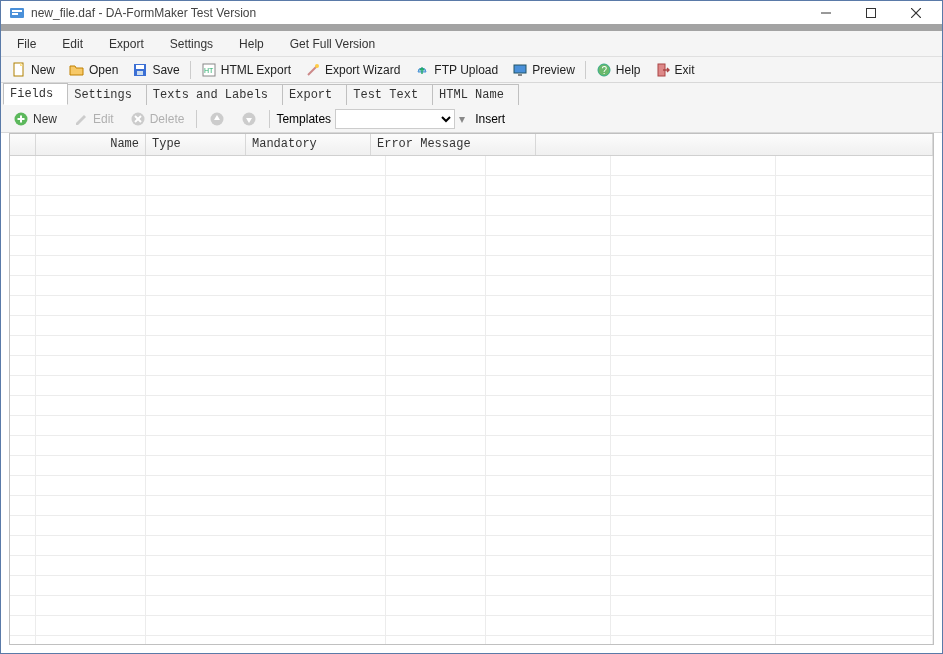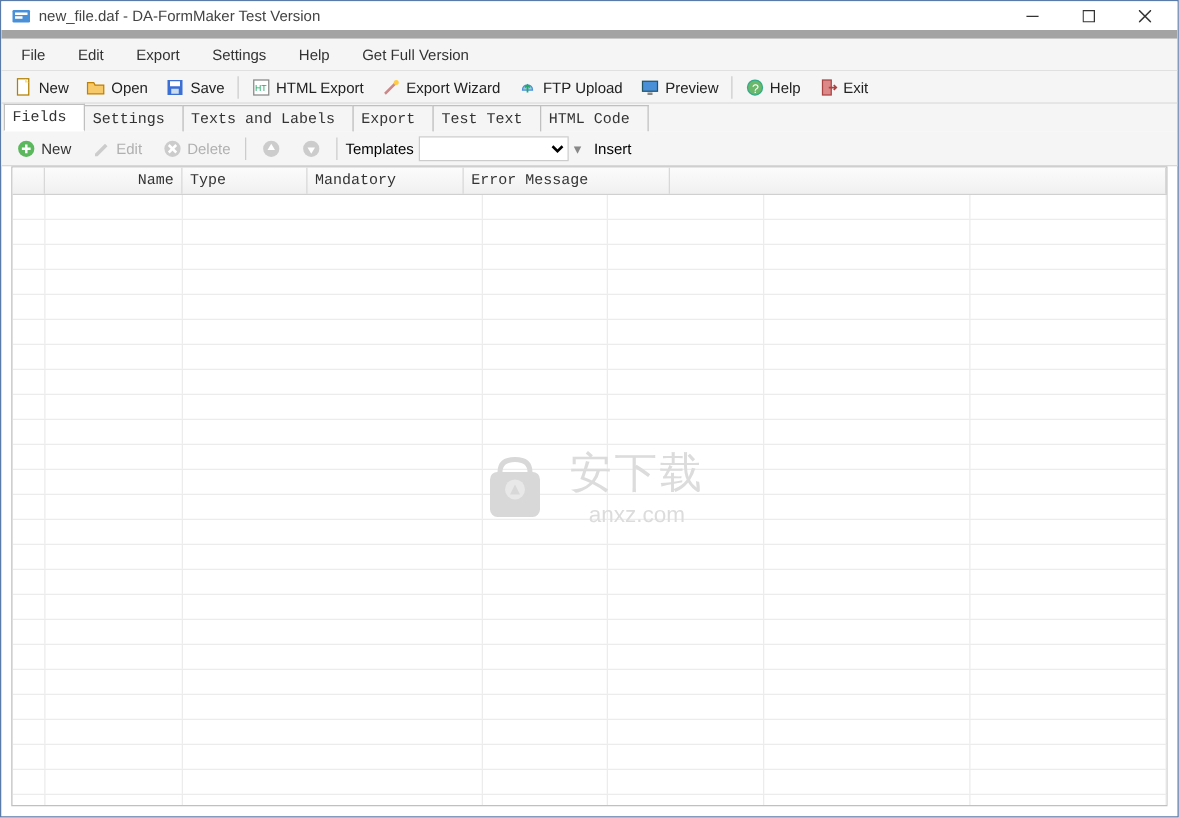--- a/index.html
+++ b/index.html
@@ -314,21 +314,21 @@
     <span>Exit</span>
   </div>
 </div>
 
 <div class="tabstrip">
   <div class="tab active">Fields</div>
   <div class="tab">Settings</div>
   <div class="tab">Texts and Labels</div>
   <div class="tab">Export</div>
   <div class="tab">Test Text</div>
-  <div class="tab">HTML Code</div>
+  <div class="tab">HTML Name</div>
 </div>
 
 <div class="fields-toolbar">
   <div class="btn">
     <span class="icon16">
       <svg width="16" height="16">
           <circle cx="8" cy="8" r="6.5" fill="#5cb85c"></circle>
           <line x1="8" y1="4.5" x2="8" y2="11.5" stroke="#fff" stroke-width="2"></line>
           <line x1="4.5" y1="8" x2="11.5" y2="8" stroke="#fff" stroke-width="2"></line>
         </svg>
@@ -609,25 +609,13 @@
       <div class="grid-row">
         <div class="cell c0"></div>
         <div class="cell c1"></div>
         <div class="cell c2"></div>
         <div class="cell c3"></div>
         <div class="cell c4"></div>
         <div class="cell c5"></div>
         <div class="cell c6"></div>
       </div>
     </div>
-  <div class="watermark">
-    <svg class="bag" viewBox="0 0 64 64">
-      <path d="M20 20 Q20 10 32 10 Q44 10 44 20" fill="none" stroke="#d8d8d8" stroke-width="4"></path>
-      <rect x="12" y="20" width="40" height="36" rx="6" fill="#d8d8d8"></rect>
-      <circle cx="32" cy="34" r="8" fill="#e8e8e8"></circle>
-      <path d="M32 30 L36 38 L28 38 Z" fill="#d8d8d8"></path>
-    </svg>
-    <div>
-      <div class="txt-main">安下载</div>
-      <div class="txt-sub">anxz.com</div>
-    </div>
-  </div>
 </div>
 
 </body></html>

